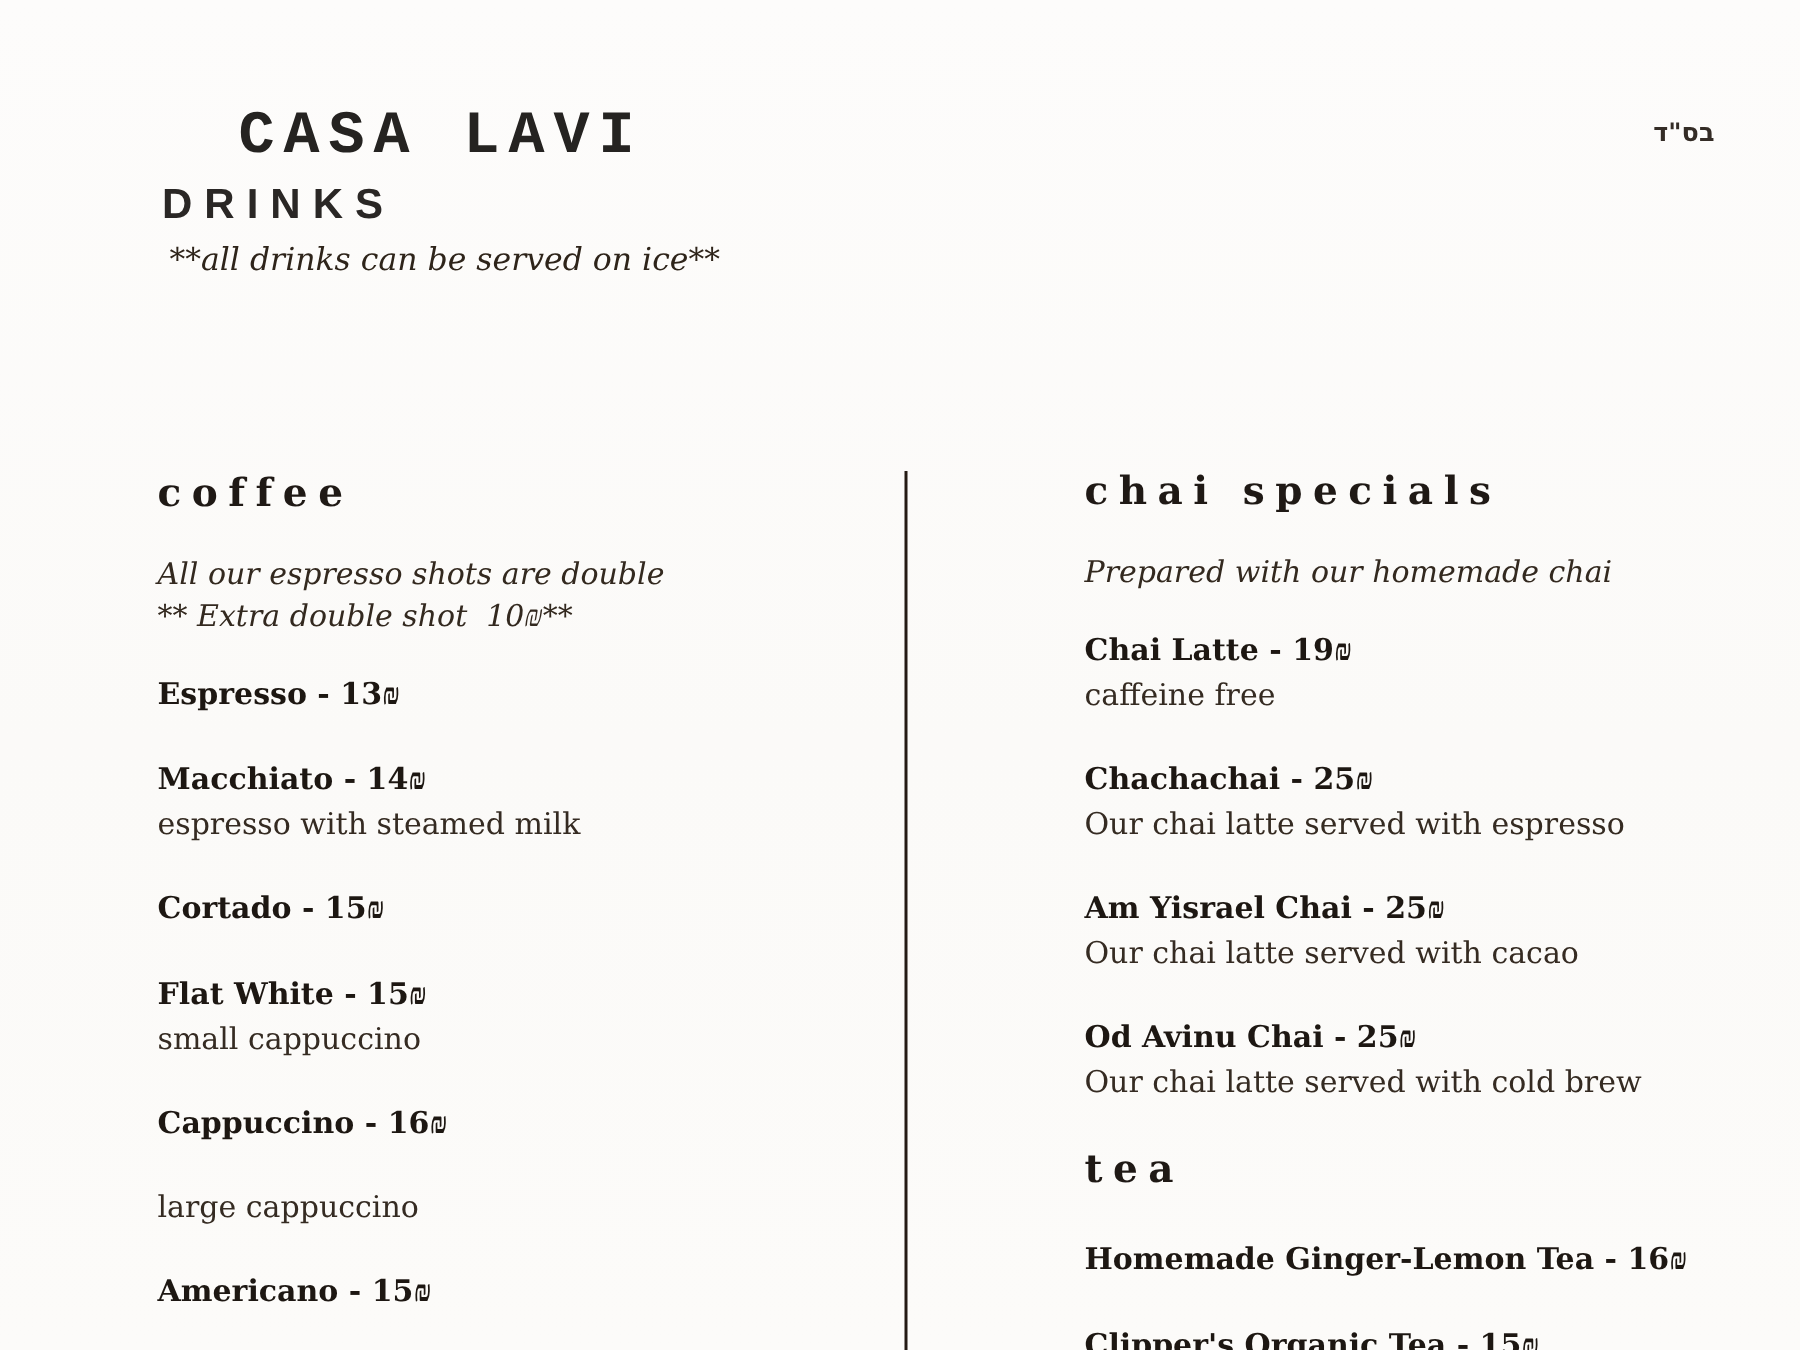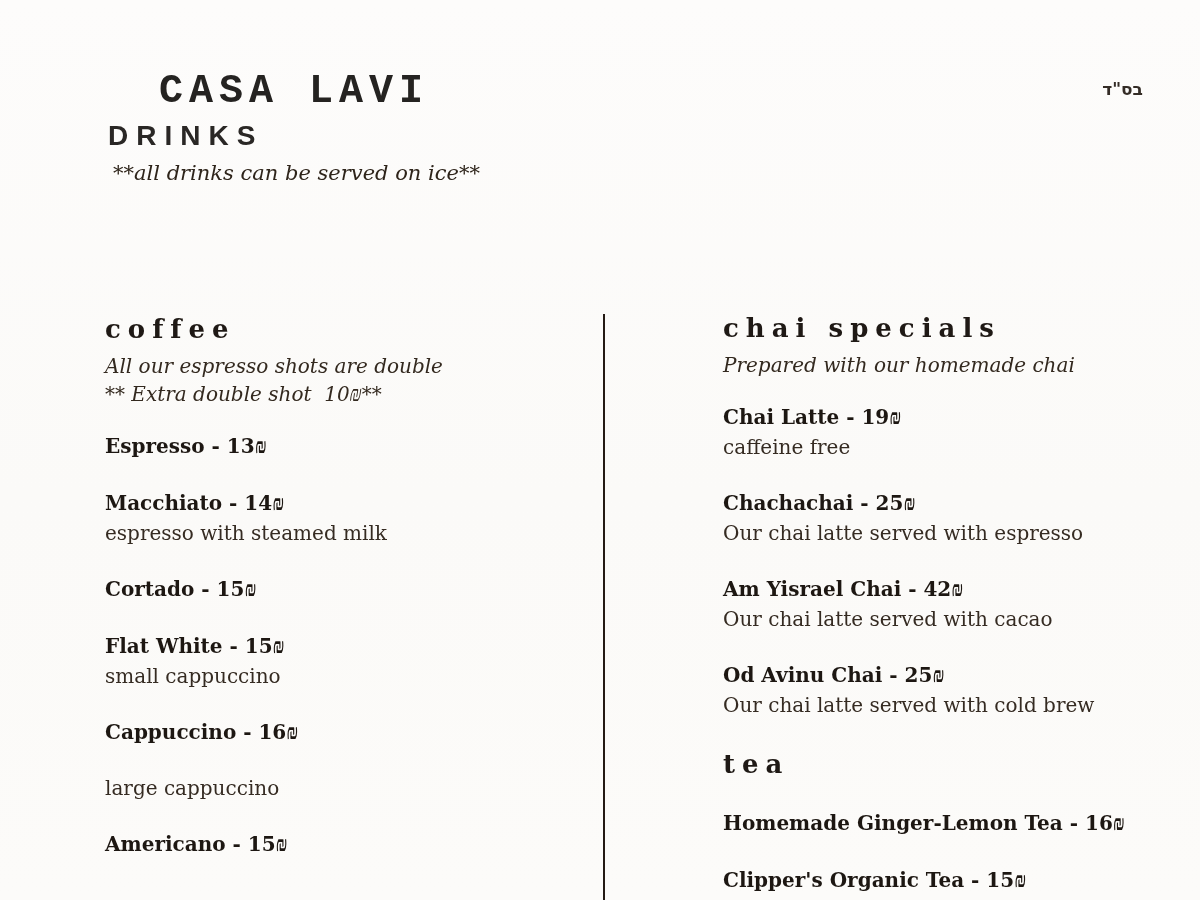--- a/index.html
+++ b/index.html
@@ -66,21 +66,21 @@
     background: #241a14;
   }
 
   
   .section-title {
     font-weight: bold;
     font-size: 26px;
     line-height: 30px;
     letter-spacing: 7px;
     color: #1f1915;
-    margin-bottom: 8px;
+    margin-bottom: 24px;
   }
   .section-tea { margin-top: 24px; }
   .section-tea .section-title { margin-bottom: 32px; }
   .section-notes { margin-bottom: 26px; }
   .section-note {
     font-style: italic;
     font-size: 20px;
     line-height: 28px;
     white-space: pre-wrap;
     color: #33291f;
@@ -156,21 +156,21 @@
 
       <div class="item">
         <div class="item-name">Chai Latte - 19₪</div>
         <div class="item-desc">caffeine free</div>
       </div>
       <div class="item">
         <div class="item-name">Chachachai - 25₪</div>
         <div class="item-desc">Our chai latte served with espresso</div>
       </div>
       <div class="item">
-        <div class="item-name">Am Yisrael Chai - 42₪</div>
+        <div class="item-name">Am Yisrael Chai - 25₪</div>
         <div class="item-desc">Our chai latte served with cacao</div>
       </div>
       <div class="item">
         <div class="item-name">Od Avinu Chai - 25₪</div>
         <div class="item-desc">Our chai latte served with cold brew</div>
       </div>
     </div>
 
     <div class="section section-tea">
       <div class="section-title">tea</div>

